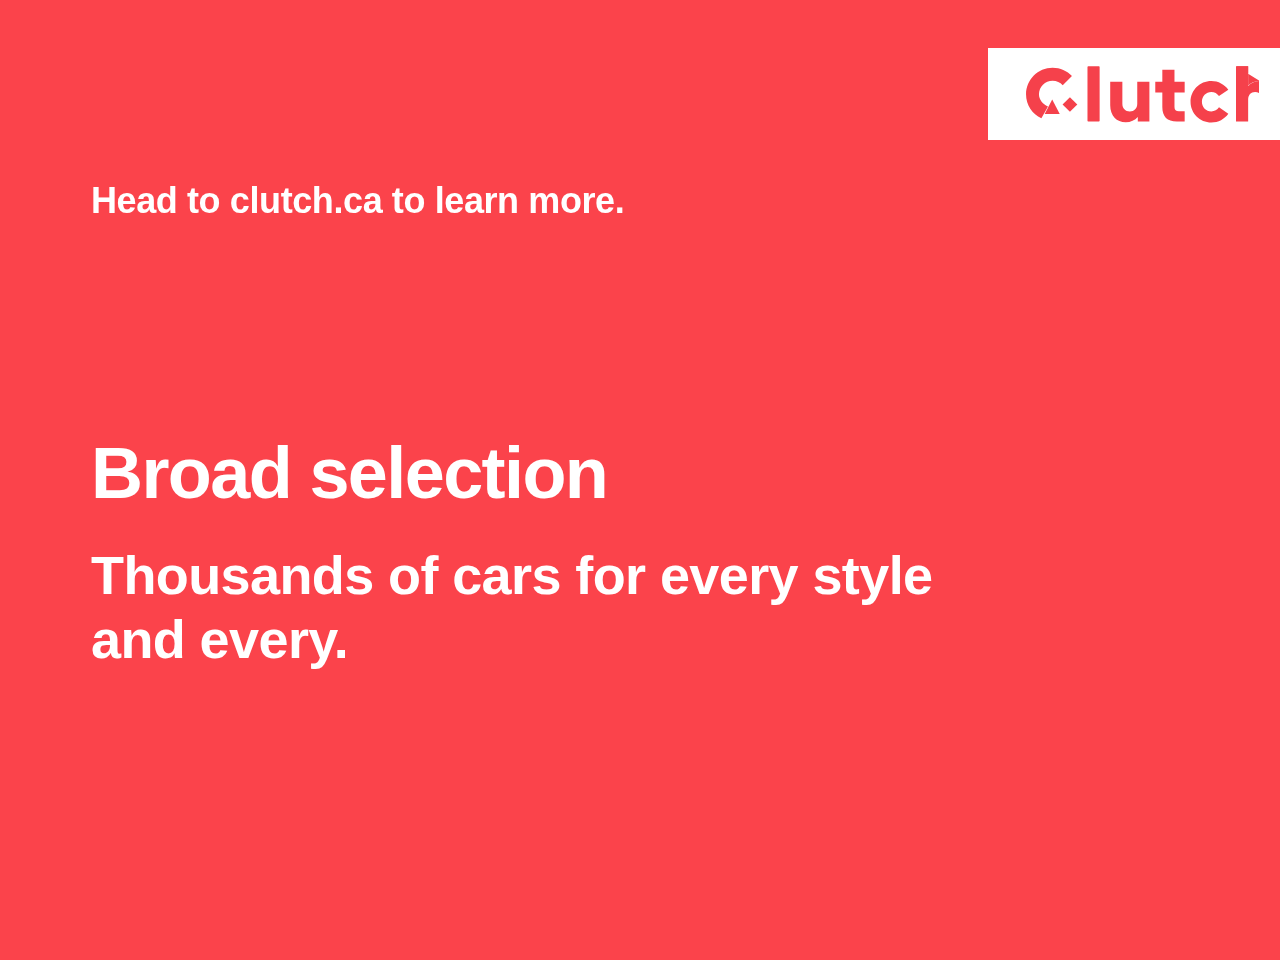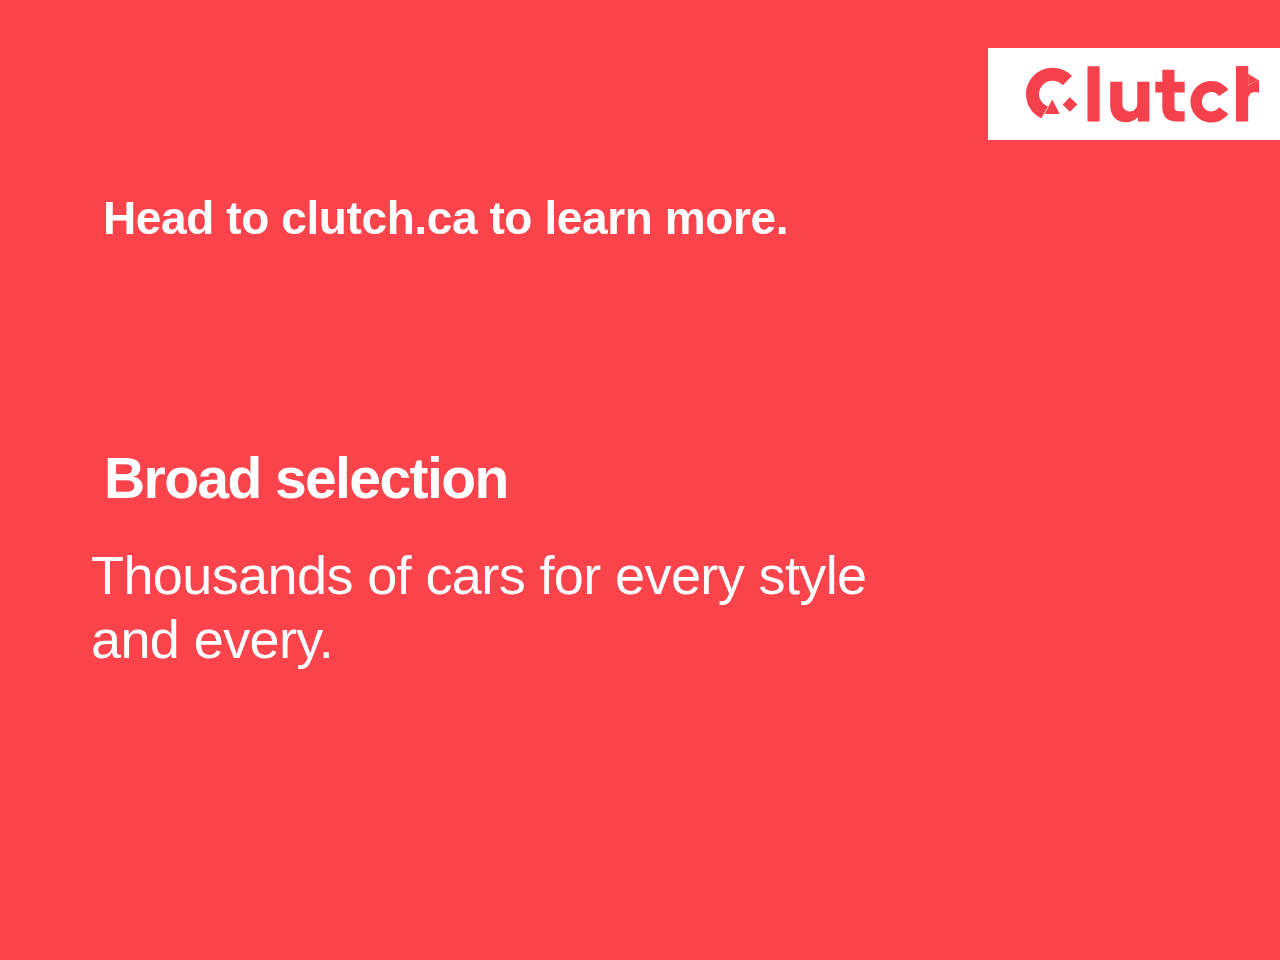--- a/index.html
+++ b/index.html
@@ -49,56 +49,57 @@
     left: 91px;
     top: 0;
     width: 1000px;
     height: 960px;
   }
 
   #kicker {
     position: absolute;
     top: 181px;
     left: 0;
-    margin: 12px;
+    margin: 0;
     color: #FFFFFF;
-    font-size: 46px;
+    font-size: 36px;
     font-weight: 600;
     letter-spacing: -0.4px;
     line-height: 1.1;
     white-space: nowrap;
   }
 
   #headline {
     position: absolute;
     top: 436px;
     left: 0;
-    margin: 13px;
+    margin: 0;
     color: #FFFFFF;
-    font-size: 57px;
+    font-size: 72px;
     font-weight: 700;
     letter-spacing: -1.6px;
     line-height: 1.05;
     white-space: nowrap;
   }
 
   #subhead {
     position: absolute;
     top: 543px;
     left: 0;
     margin: 0;
     width: 930px;
     color: #FFFFFF;
     font-size: 54px;
     font-weight: 400;
     letter-spacing: -0.6px;
     line-height: 64px;
   }
   #subhead .line {
     display: block;
+    font-weight: bold;
   }
 </style>
 </head>
 <body>
 
 <div id="slide" style="background: rgb(251, 67, 75);">
 
   <div id="logo-plate" style="background: rgb(255, 255, 255);">
     <svg id="logo-mark" viewBox="0 0 300 74" xmlns="http://www.w3.org/2000/svg" aria-hidden="true">
       <g fill="#F5414B">

